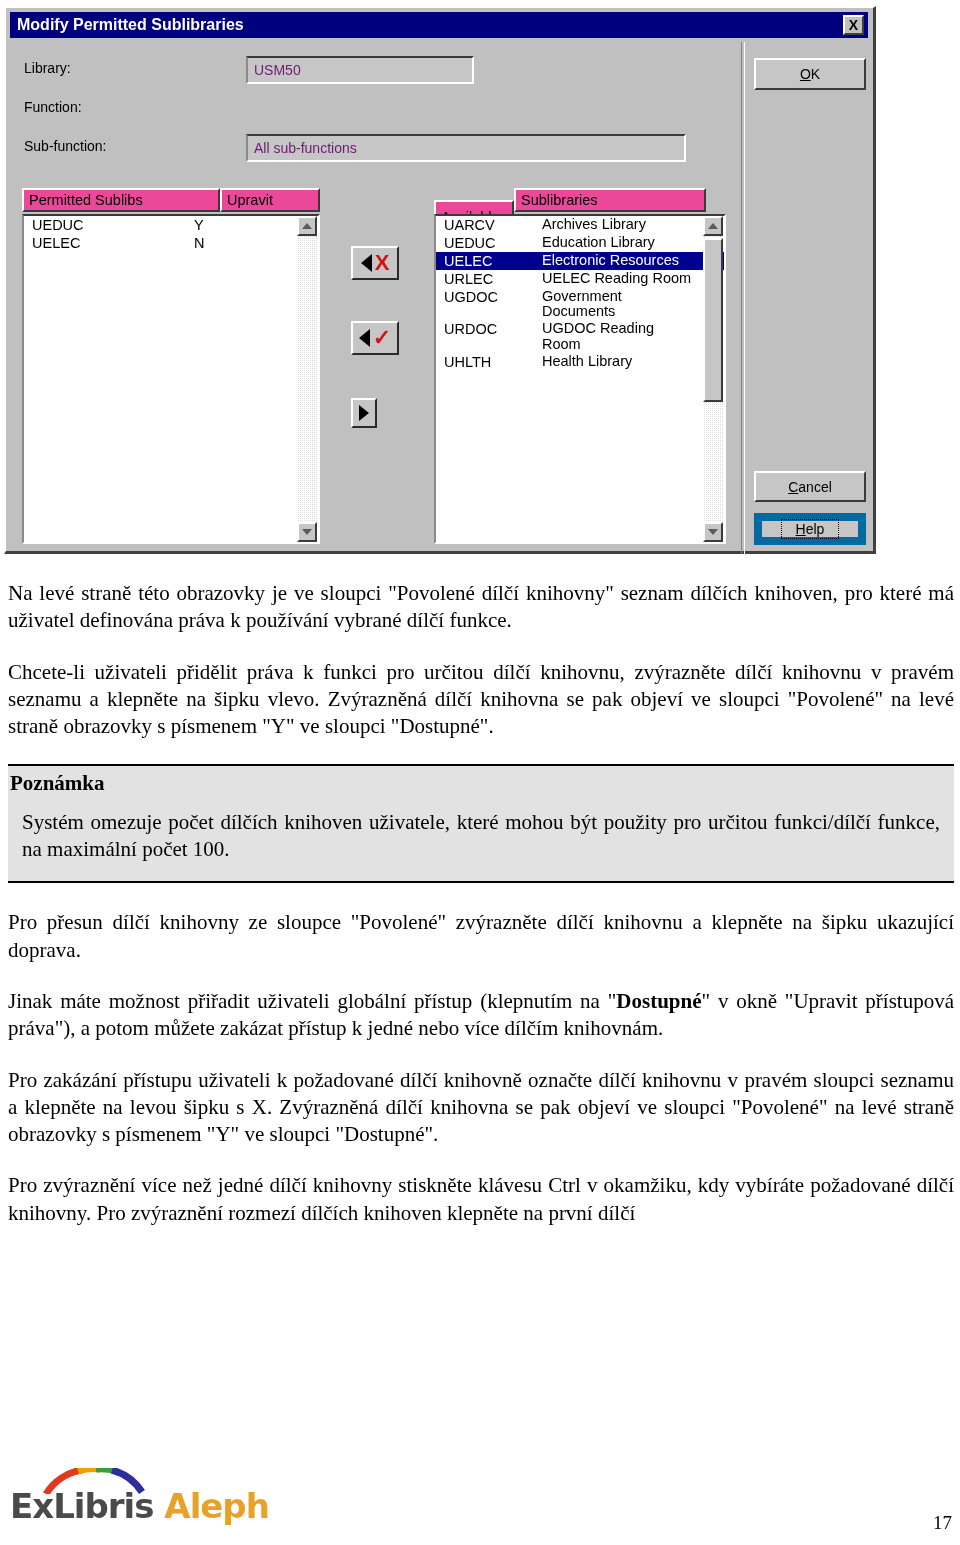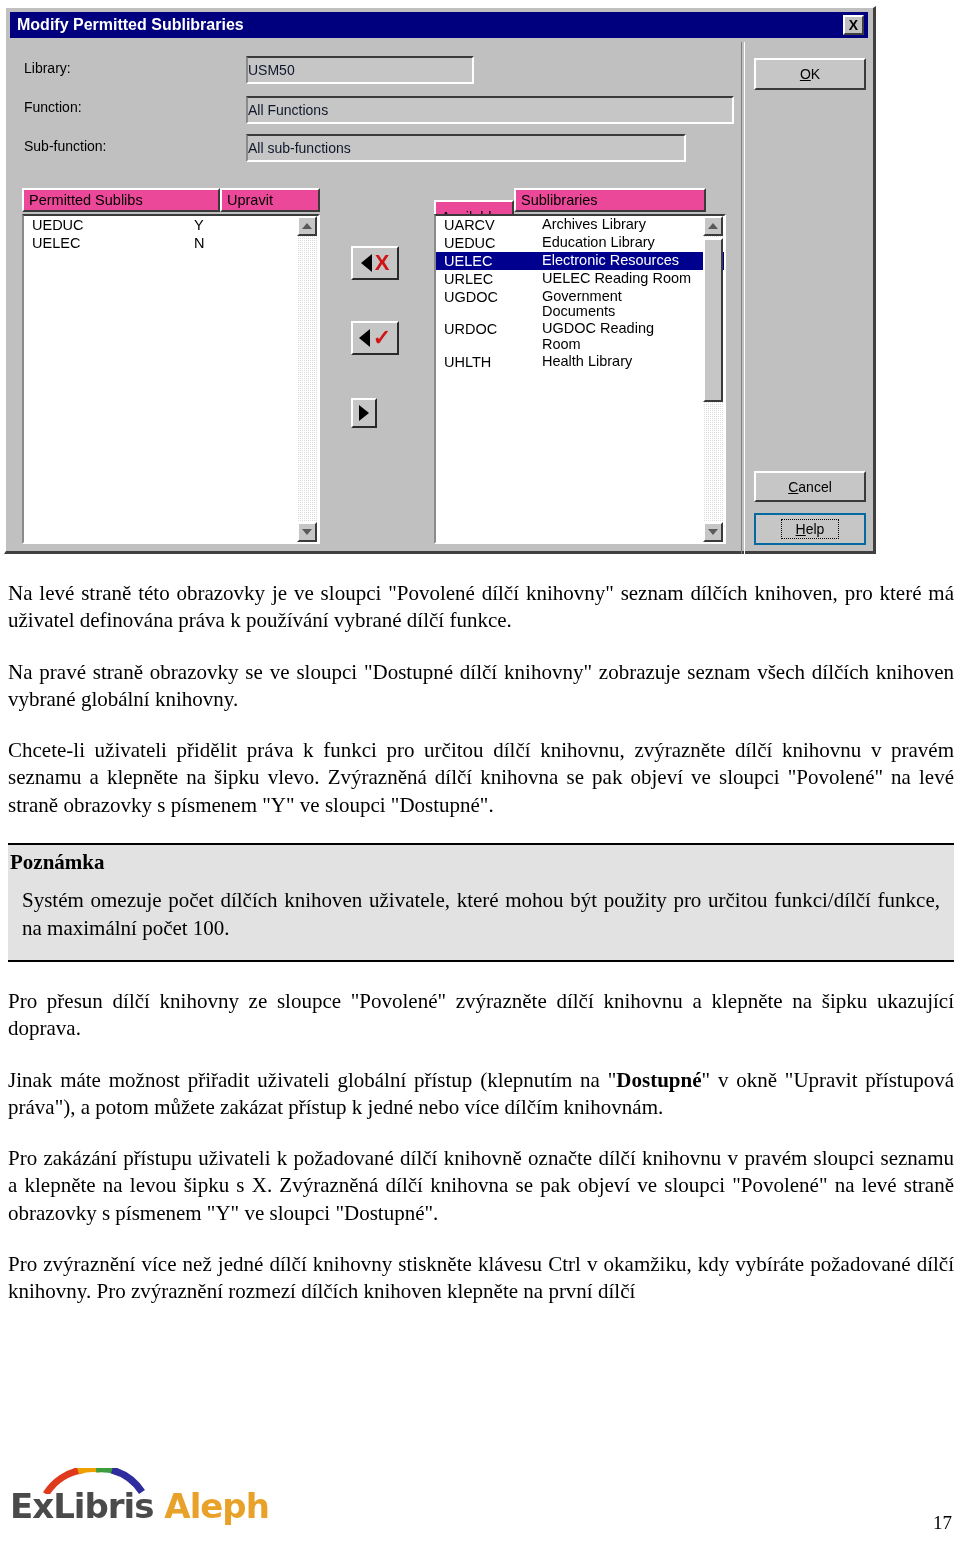--- a/index.html
+++ b/index.html
@@ -80,21 +80,22 @@
     position: absolute;
     background: #c6c6c6;
     border-top: 2px solid #3a3a3a;
     border-left: 2px solid #8a8a8a;
     border-right: 2px solid #ffffff;
     border-bottom: 2px solid #ffffff;
     box-sizing: border-box;
     display: flex;
     align-items: center;
     font-size: 14px;
-    color: #0f172a;
+    color: #701a75;
+    padding-left: 6px;
   }
 
   
   .colhdr {
     position: absolute;
     background: #ec4899;
     border-top: 2px solid #ffffff;
     border-left: 2px solid #ffffff;
     border-right: 2px solid #3a3a3a;
     border-bottom: 2px solid #3a3a3a;
@@ -216,21 +217,21 @@
     background: #c6c6c6;
     border-top: 2px solid #ffffff;
     border-left: 2px solid #ffffff;
     border-right: 2px solid #3a3a3a;
     border-bottom: 2px solid #3a3a3a;
     box-sizing: border-box;
     display: flex; align-items: center; justify-content: center;
     font-size: 14px; color: #000;
   }
   .dlgbtn.focus {
-    border: 2px solid #0369a1;
+    border: 8px solid #0369a1;
   }
   .dlgbtn.focus .inner {
     border: 1px dotted #000;
     padding: 1px 14px;
   }
   .ul { text-decoration: underline; }
 
   
   .doc {
     position: absolute;
@@ -302,21 +303,20 @@
     <span class="titlebar-text">Modify Permitted Sublibraries</span>
     <span class="close-btn">X</span>
   </div>
 
   <div class="vsep"></div>
 
   <span class="field-label" style="left:18px; top:52px;">Library:</span>
   <span class="field-box" style="left:240px; top:48px; width:228px; height:28px;">USM50</span>
 
   <span class="field-label" style="left:18px; top:91px;">Function:</span>
-  <span class="field-box" style="left:240px; top:88px; width:488px; height:28px;">All Functions</span>
 
   <span class="field-label" style="left:18px; top:130px;">Sub-function:</span>
   <span class="field-box" style="left:240px; top:126px; width:440px; height:28px;">All sub-functions</span>
 
   <div class="colhdr" style="left:16px; top:180px; width:198px; height:24px;">Permitted Sublibs</div>
   <div class="colhdr" style="left:214px; top:180px; width:100px; height:24px;">Upravit</div>
 
   <div class="listpane" style="left:16px; top:206px; width:298px; height:330px;">
     <div id="left-rows">
         <div class="listrow">
@@ -407,21 +407,20 @@
   </div>
   <div class="dlgbtn focus" style="left:748px; top:505px; width:112px; height:32px;">
     <span class="inner"><span class="ul">H</span><span>elp</span></span>
   </div>
 
 </div>
 
 <div class="doc">
 
   <p class="p">Na levé straně této obrazovky je ve sloupci "Povolené dílčí knihovny" seznam dílčích knihoven, pro které má uživatel definována práva k používání vybrané dílčí funkce.</p>
-  <p class="p">Na pravé straně obrazovky se ve sloupci "Dostupné dílčí knihovny" zobrazuje seznam všech dílčích knihoven vybrané globální knihovny.</p>
   <p class="p">Chcete-li uživateli přidělit práva k funkci pro určitou dílčí knihovnu, zvýrazněte dílčí knihovnu v pravém seznamu a klepněte na šipku vlevo. Zvýrazněná dílčí knihovna se pak objeví ve sloupci "Povolené" na levé straně obrazovky s písmenem "Y" ve sloupci "Dostupné".</p>
 
   <div class="note">
     <div class="note-title">Poznámka</div>
     <p class="p">Systém omezuje počet dílčích knihoven uživatele, které mohou být použity pro určitou funkci/dílčí funkce, na maximální počet 100.</p>
   </div>
 
   <p class="p">Pro přesun dílčí knihovny ze sloupce "Povolené" zvýrazněte dílčí knihovnu a klepněte na šipku ukazující doprava.</p>
 
   <p class="p"><span>Jinak máte možnost přiřadit uživateli globální přístup (klepnutím na "</span><b class="strong">Dostupné</b><span>" v okně "Upravit přístupová práva"), a potom můžete zakázat přístup k jedné nebo více dílčím knihovnám.</span></p>

